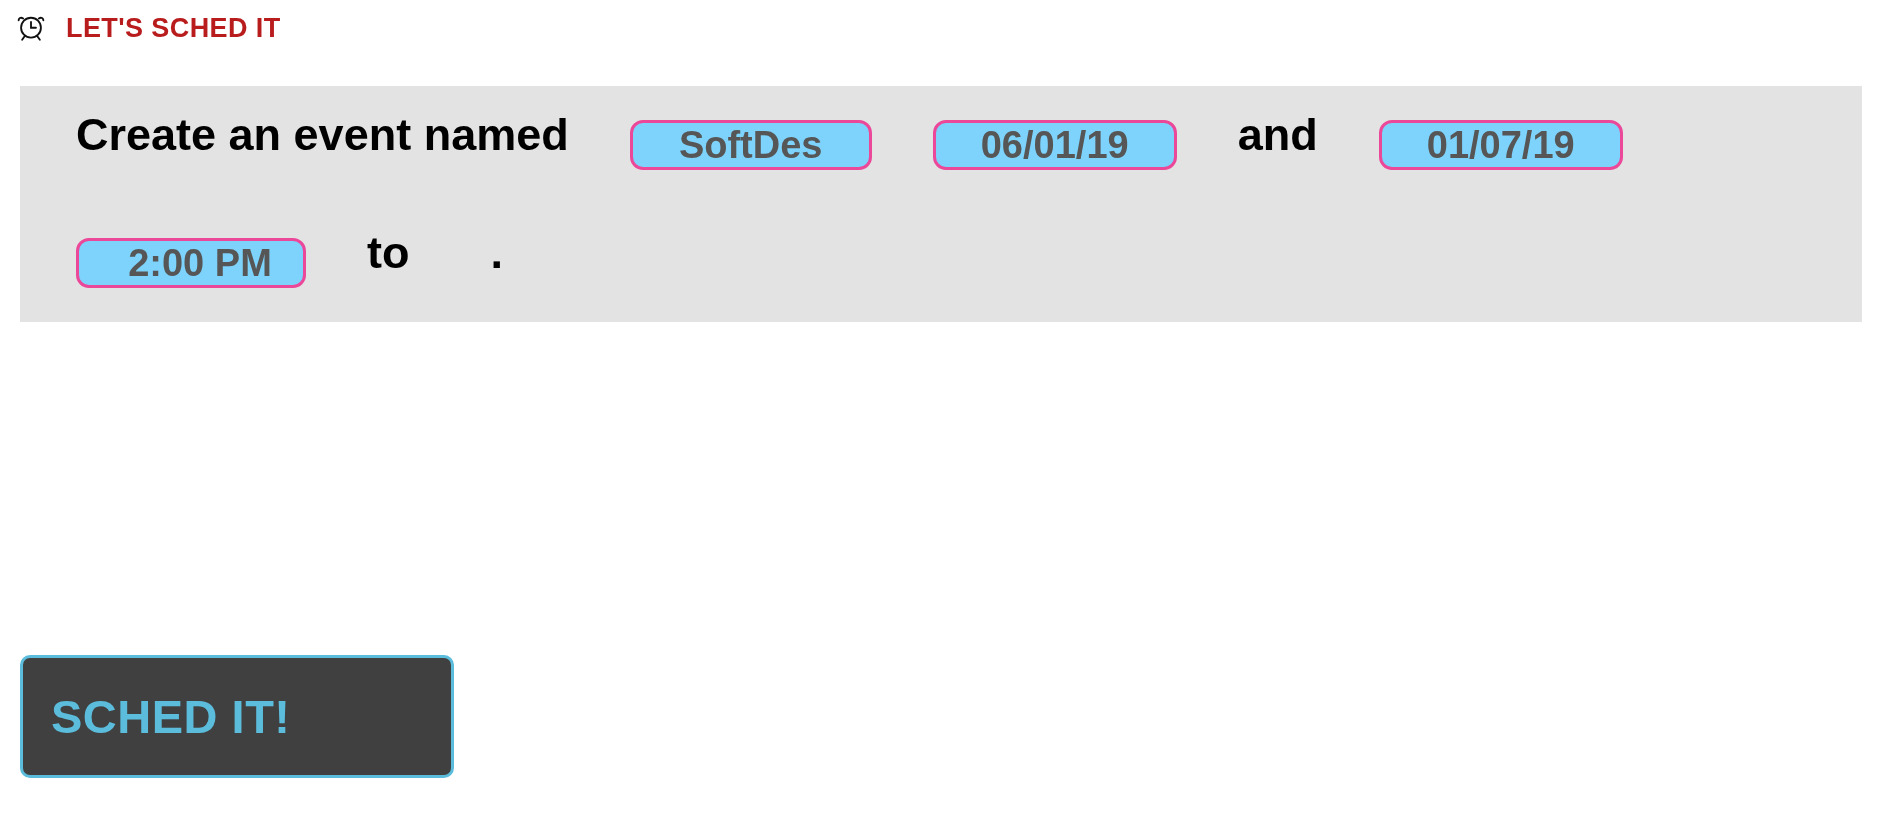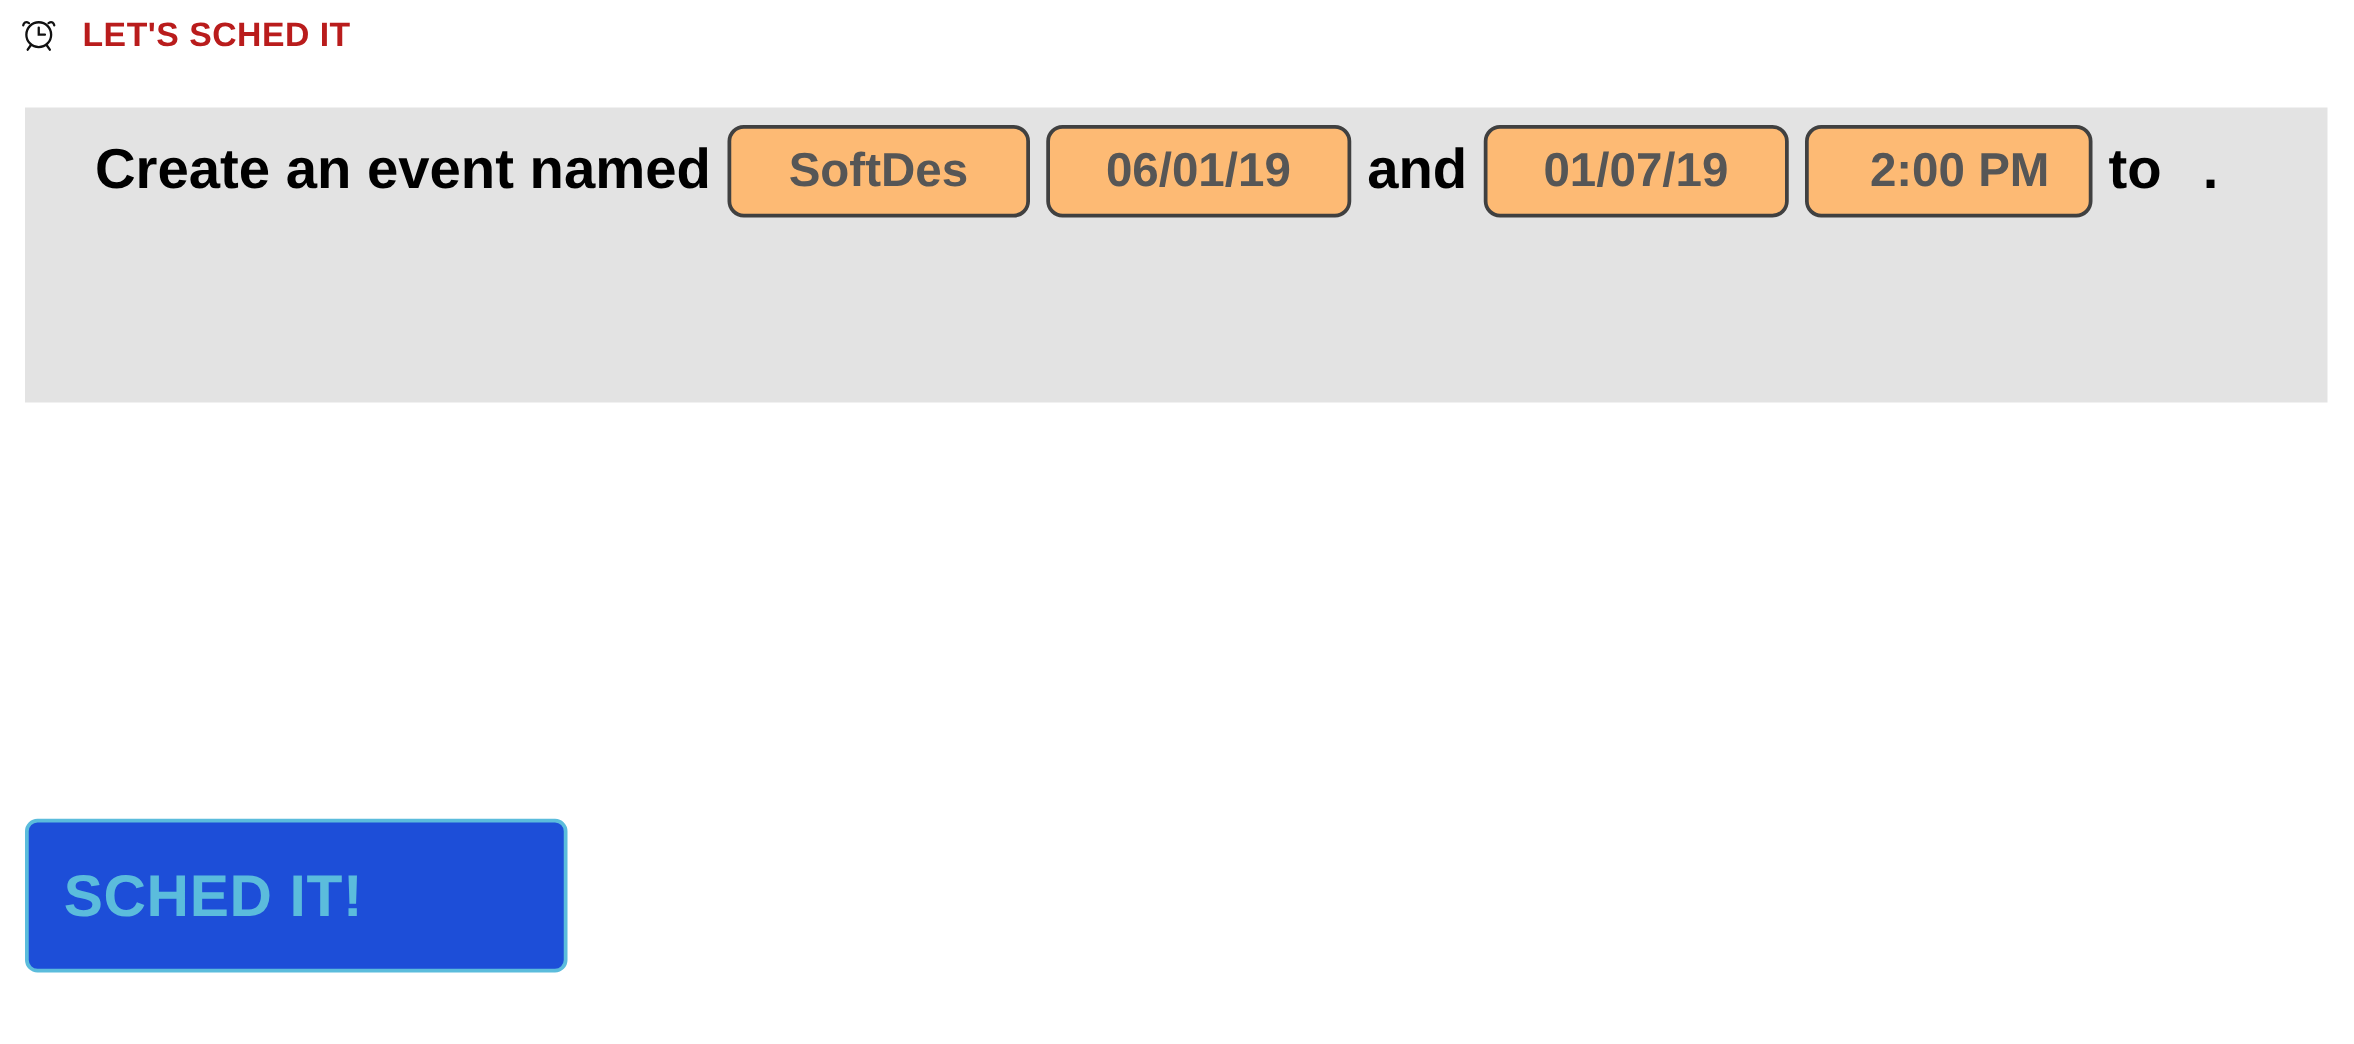--- a/index.html
+++ b/index.html
@@ -48,23 +48,24 @@
     top: 86px;
     width: 1842px;
     min-height: 236px;
     background: #e3e3e3;
     box-sizing: border-box;
     padding: 14px 0 22px 0;
   }
   .sentence {
     display: flex;
     flex-wrap: wrap;
-    align-items: flex-start;
+    align-items: flex-end;
     padding: 0 36px 0 56px;
     row-gap: 8px;
+    gap: 48px;
   }
   .word {
     font-size: 45px;
     font-weight: bold;
     color: #000000;
     line-height: 1.55;
     white-space: nowrap;
     margin: 0 13px 0 0;
   }
   .period {
@@ -73,24 +74,24 @@
     color: #000000;
     line-height: 1.55;
     margin-left: 20px;
   }
 
   
   .field {
     display: inline-flex;
     align-items: center;
     justify-content: center;
-    background: #fdba74;
-    border: 3px solid #404040;
+    background: #7dd3fc;
+    border: 3px solid #ec4899;
     border-radius: 13px;
-    height: 74px;
+    height: 50px;
     box-sizing: border-box;
     padding: 0 26px;
     margin: 0 13px 0 0;
     font-size: 38px;
     font-weight: bold;
     color: #565656;
     font-family: "Liberation Sans", sans-serif;
     line-height: 1;
     white-space: nowrap;
     cursor: text;
@@ -100,21 +101,21 @@
   .field.date-field  { min-width: 244px; }
   .field.time-field  { min-width: 230px; padding-left: 44px; }
 
   
   .submit-btn {
     position: absolute;
     left: 20px;
     top: 655px;
     width: 434px;
     height: 123px;
-    background: #1d4ed8;
+    background: #404040;
     border: 3px solid #5bbcdc;
     border-radius: 10px;
     box-sizing: border-box;
     display: flex;
     align-items: center;
     padding-left: 28px;
     cursor: pointer;
   }
   .submit-label {
     font-size: 47px;

